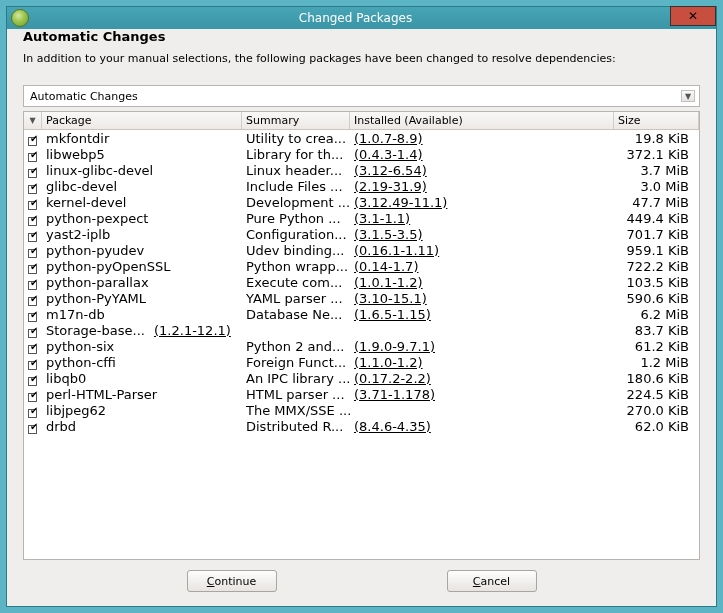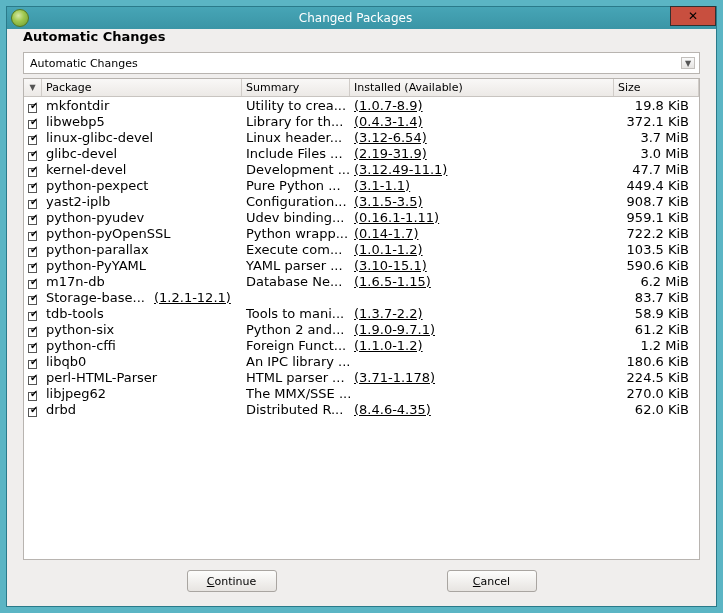--- a/index.html
+++ b/index.html
@@ -176,20 +176,21 @@
 
 <div class="window">
   <div class="titlebar">
     <div class="titlebar-icon"></div>
     <div class="titlebar-title">Changed Packages</div>
     <div class="titlebar-close">✕</div>
   </div>
 
   <div class="body">
     <div class="heading">Automatic Changes</div>
+    <div class="subheading">In addition to your manual selections, the following packages have been changed to resolve dependencies:</div>
 
     <div class="dropdown">
       <span>Automatic Changes</span>
       <span class="arrow">▼</span>
     </div>
 
     <div class="listarea">
       <div class="colheaders">
         <div class="col-status">▼</div>
         <div class="col-pkg">Package</div>
@@ -252,21 +253,21 @@
             <div class="c-inst">(3.1-1.1)</div>
             <div class="c-size">449.4 KiB</div>
           </div>
           <div class="row">
             <div class="c-status">
               <span class="chkicon"></span>
             </div>
             <div class="c-pkg">yast2-iplb</div>
             <div class="c-sum">Configuration...</div>
             <div class="c-inst">(3.1.5-3.5)</div>
-            <div class="c-size">908.7 KiB</div>
+            <div class="c-size">701.7 KiB</div>
           </div>
           <div class="row">
             <div class="c-status">
               <span class="chkicon"></span>
             </div>
             <div class="c-pkg">python-pyudev</div>
             <div class="c-sum">Udev binding...</div>
             <div class="c-inst">(0.16.1-1.11)</div>
             <div class="c-size">959.1 KiB</div>
           </div>
@@ -311,49 +312,41 @@
               <span class="chkicon"></span>
             </div>
             <div class="c-sum">Storage-base...</div>
             <div class="c-inst">(1.2.1-12.1)</div>
             <div class="c-size">83.7 KiB</div>
           </div>
           <div class="row">
             <div class="c-status">
               <span class="chkicon"></span>
             </div>
-            <div class="c-pkg">tdb-tools</div>
-            <div class="c-sum">Tools to mani...</div>
-            <div class="c-inst">(1.3.7-2.2)</div>
-            <div class="c-size">58.9 KiB</div>
-          </div>
-          <div class="row">
-            <div class="c-status">
-              <span class="chkicon"></span>
-            </div>
             <div class="c-pkg">python-six</div>
             <div class="c-sum">Python 2 and...</div>
             <div class="c-inst">(1.9.0-9.7.1)</div>
             <div class="c-size">61.2 KiB</div>
           </div>
           <div class="row">
             <div class="c-status">
               <span class="chkicon"></span>
             </div>
             <div class="c-pkg">python-cffi</div>
             <div class="c-sum">Foreign Funct...</div>
             <div class="c-inst">(1.1.0-1.2)</div>
             <div class="c-size">1.2 MiB</div>
           </div>
           <div class="row">
             <div class="c-status">
               <span class="chkicon"></span>
             </div>
             <div class="c-pkg">libqb0</div>
             <div class="c-sum">An IPC library ...</div>
+            <div class="c-inst">(0.17.2-2.2)</div>
             <div class="c-size">180.6 KiB</div>
           </div>
           <div class="row">
             <div class="c-status">
               <span class="chkicon"></span>
             </div>
             <div class="c-pkg">perl-HTML-Parser</div>
             <div class="c-sum">HTML parser ...</div>
             <div class="c-inst">(3.71-1.178)</div>
             <div class="c-size">224.5 KiB</div>

